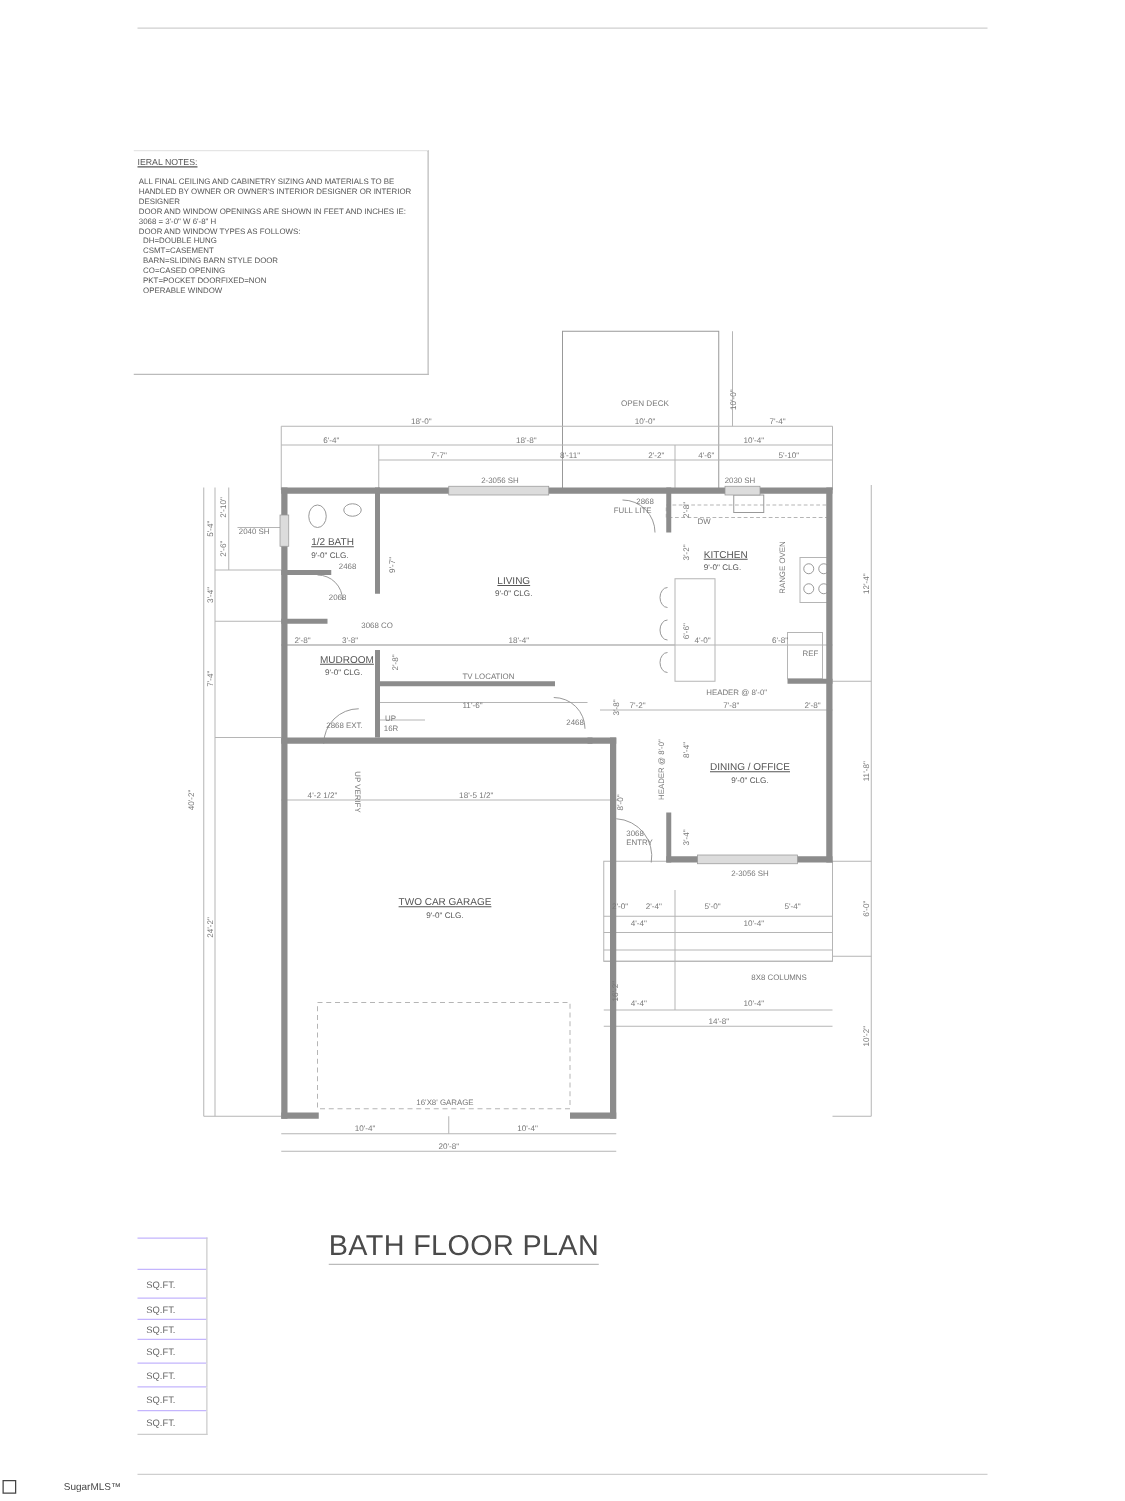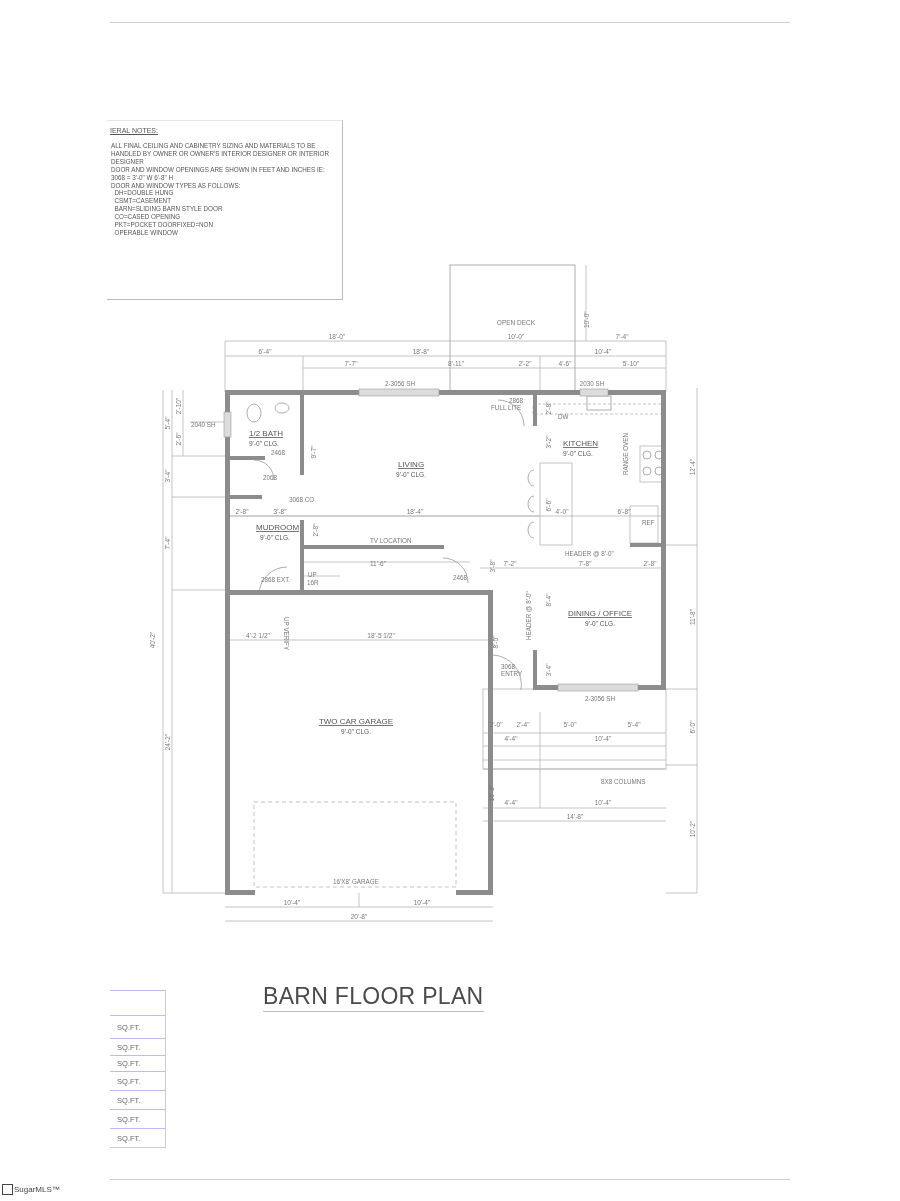--- a/index.html
+++ b/index.html
@@ -10,21 +10,21 @@
   #notes-box .lines { position: absolute; left: 4px; top: 21px; font-size: 6.3px; line-height: 7.9px; color: #555; white-space: pre; }
   svg#plan { position: absolute; left: 0; top: 0; }
   svg text { font-family: "Liberation Sans", sans-serif; fill: #666; }
   .room-label { font-size: 8px; fill: #555; text-decoration: underline; }
   .ceiling { font-size: 6.5px; fill: #555; }
   .dim { font-size: 6.5px; fill: #777; }
   .small { font-size: 6.3px; fill: #777; }
   #title { position: absolute; left: 263px; top: 983px; font-size: 23px; color: #4a4a4a; letter-spacing: 0.3px; border-bottom: 1px solid #bbb; padding-bottom: 1px; }
   #sqft-table { position: absolute; left: 110px; top: 990px; width: 56px; border-collapse: collapse; }
   #sqft-table td { border-top: 1px solid #c4b5fd; border-right: 1px solid #ccc; font-size: 7.5px; color: #666; padding: 0 0 0 7px; }
-  #logo { position: absolute; left: 2px; top: 1184px; font-size: 8px; color: #444; display: flex; align-items: center; }
+  #logo { position: absolute; left: 2px; top: 1184px; font-size: 8px; color: #444; display: flex; align-items: center; gap: 37px; }
   #logo .house { width: 9px; height: 9px; border: 1px solid #444; position: relative; margin-right: 1px; }
 </style>
 </head>
 <body>
 
 <div class="hr" style="left:110px;top:22px;width:680px;"></div>
 
 <div id="notes-box">
   <div class="title">IERAL NOTES:</div>
   <div class="lines"><span>ALL FINAL CEILING AND CABINETRY SIZING AND MATERIALS TO BE</span>
@@ -233,21 +233,21 @@
   <text class="dim" x="603" y="741" text-anchor="middle">10'-4"</text>
   <text class="dim" x="511" y="805" text-anchor="middle">4'-4"</text>
   <text class="dim" x="603" y="805" text-anchor="middle">10'-4"</text>
   <text class="dim" x="575" y="819" text-anchor="middle">14'-8"</text>
   <text class="dim" x="494" y="793" transform="rotate(-90 494 793)" text-anchor="middle">16'-2"</text>
   <text class="dim" x="292" y="905" text-anchor="middle">10'-4"</text>
   <text class="dim" x="422" y="905" text-anchor="middle">10'-4"</text>
   <text class="dim" x="359" y="919" text-anchor="middle">20'-8"</text>
 </svg>
 
-<div id="title">BARN FLOOR PLAN</div>
+<div id="title">BATH FLOOR PLAN</div>
 
 <table id="sqft-table">
   <tbody>
       <tr style="height:25px">
         <td></td>
       </tr>
   <tr style="height:23px">
         <td>SQ.FT.</td>
       </tr>
   <tr style="height:17px">

